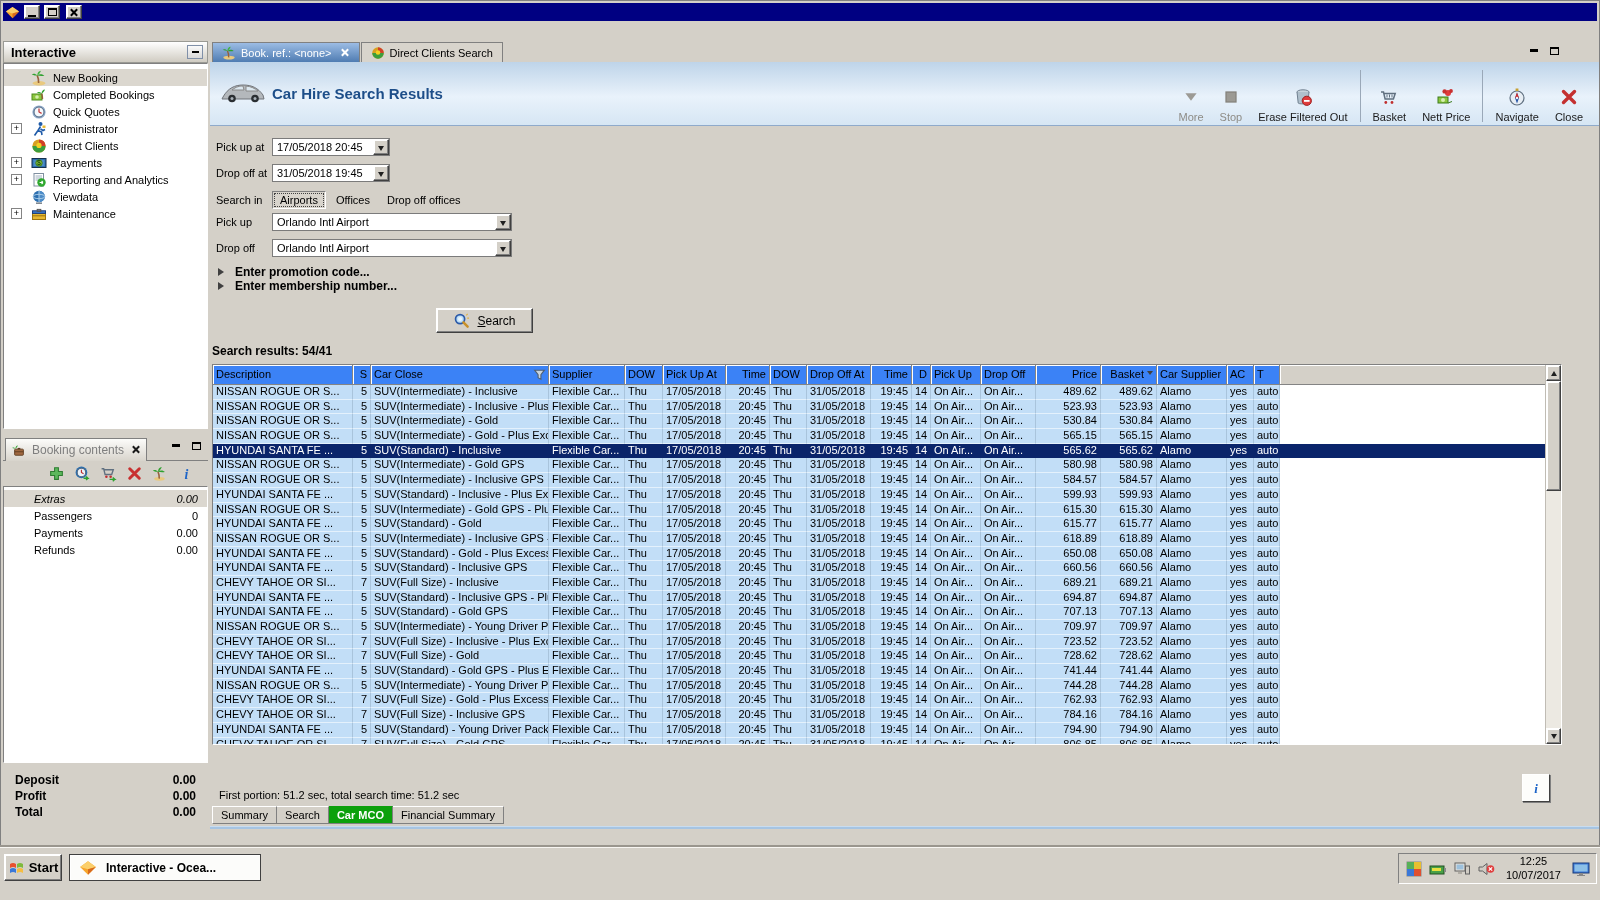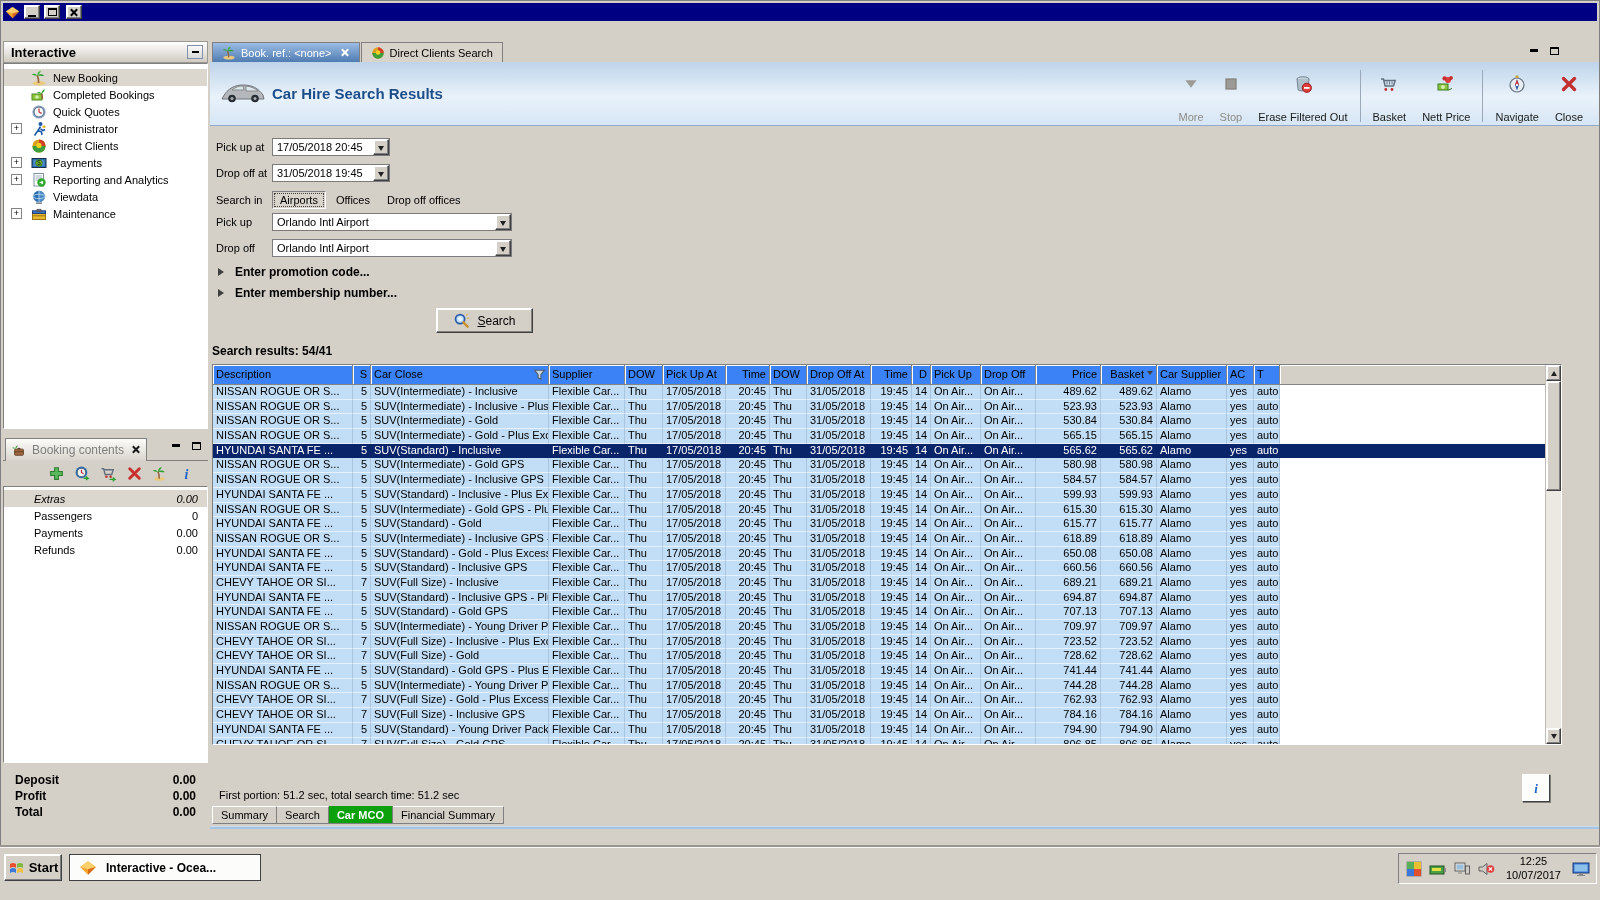--- a/index.html
+++ b/index.html
@@ -62,21 +62,21 @@
   .doc-tab.active { background:linear-gradient(180deg,#9CBCE4,#4F7CB2); color:#fff; }
   .doc-tab.inactive { background:#D8D4CC; color:#000; }
   .tab-icon { width:14px; height:14px; }
   .tab-close { margin-left:4px; }
   #tab-strip-btns { position:absolute; right:37px; top:3px; display:flex; gap:4px; }
 
   .page-header { position:absolute; top:21px; left:0; right:0; height:64px; background:linear-gradient(180deg,#BED4E9,#E9F2FB 55%,#D6E6F4); border-bottom:1px solid #8FAACB; }
   .car-icon { position:absolute; left:9px; top:16px; width:48px; height:28px; }
   .page-title { position:absolute; left:62px; top:23px; font-size:15px; font-weight:bold; color:#1D4E89; }
   #headtoolbar { position:absolute; right:8px; top:7px; height:54px; display:flex; align-items:stretch; }
-  .ht-item { display:flex; flex-direction:column; align-items:center; justify-content:space-between; gap:4px; padding:5px 8px 0; font-size:11px; color:#1a1a1a; white-space:nowrap; }
+  .ht-item { display:flex; flex-direction:column; align-items:center; justify-content:flex-end; gap:4px; padding:5px 8px 0; font-size:11px; color:#1a1a1a; white-space:nowrap; }
   .ht-item.disabled { color:#8E8C86; }
   .ht-icon { width:20px; height:20px; }
   .ht-sep { width:1px; background:#9AA8B8; margin:1px 4px; }
 
   .frow { position:absolute; left:6px; height:18px; display:flex; align-items:center; }
   .flabel { width:56px; font-size:11px; flex:none; }
   .combo { height:18px; background:#fff; border:1px solid #7B7B7B; display:flex; align-items:center; }
   .combo-text { flex:1; padding:0 4px; font-size:11px; white-space:nowrap; overflow:hidden; }
   .dd-btn { width:16px; height:16px; background:#D4D0C8; border:1px solid; border-color:#fff #404040 #404040 #fff; box-shadow:inset -1px -1px 0 #808080, inset 1px 1px 0 #fff; display:flex; align-items:center; justify-content:center; flex:none; }
   .dd-arrow { width:0; height:0; border:3.5px solid transparent; border-top:5px solid #202020; margin-top:5px; }
@@ -536,21 +536,21 @@
         <span class="dd-btn">
             <span class="dd-arrow"></span>
           </span>
       </span>
     </div>
 
     <div class="disclosure" style="top:224px">
       <span class="tri"></span>
       <span>Enter promotion code...</span>
     </div>
-    <div class="disclosure" style="top:245px">
+    <div class="disclosure" style="top:238px">
       <span class="tri"></span>
       <span>Enter membership number...</span>
     </div>
 
     <button class="search-btn">
       <span class="search-icon" id="magicon">
           <svg viewBox="0 0 18 18">
             <circle cx="7.5" cy="7.5" r="4.8" fill="#BEE0F8" stroke="#2C5AA8" stroke-width="1.8"></circle>
             <circle cx="7.5" cy="7.5" r="2.2" fill="#E8F4FC"></circle>
             <path d="M11 11 L15.5 15.5" stroke="#C89028" stroke-width="2.6" stroke-linecap="round"></path>

